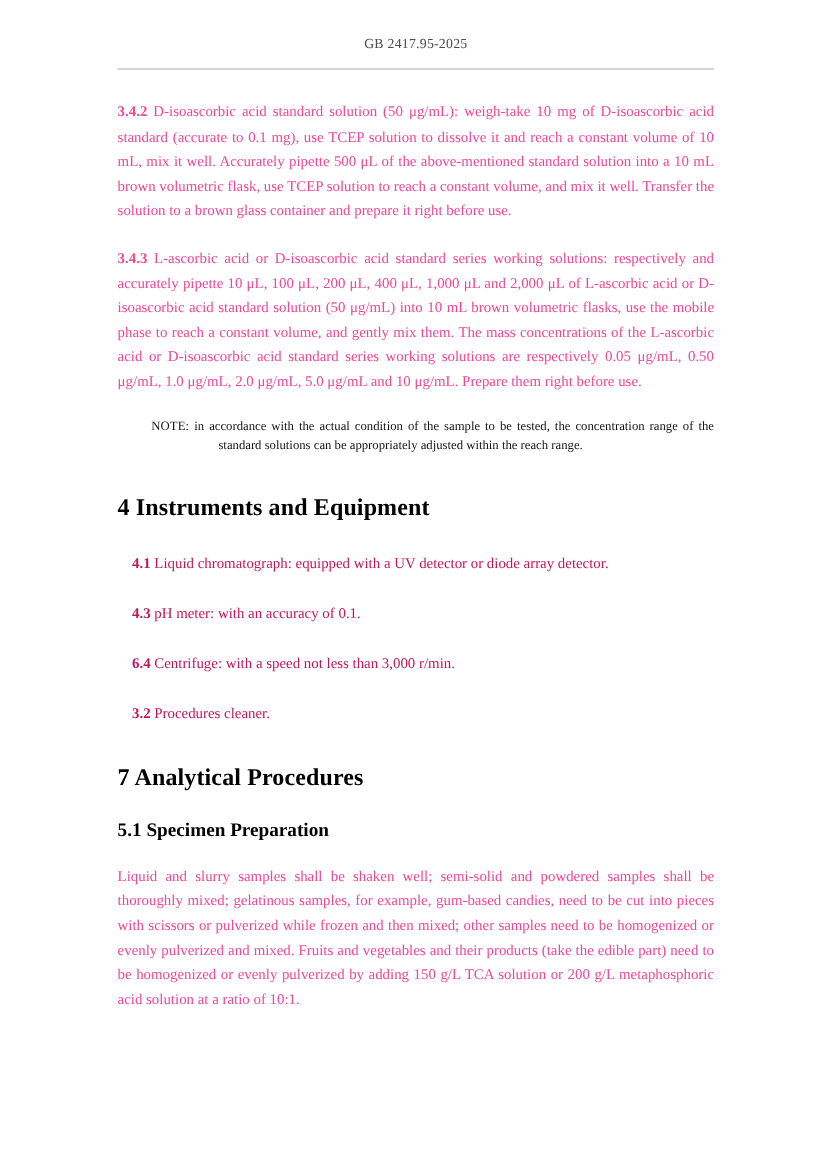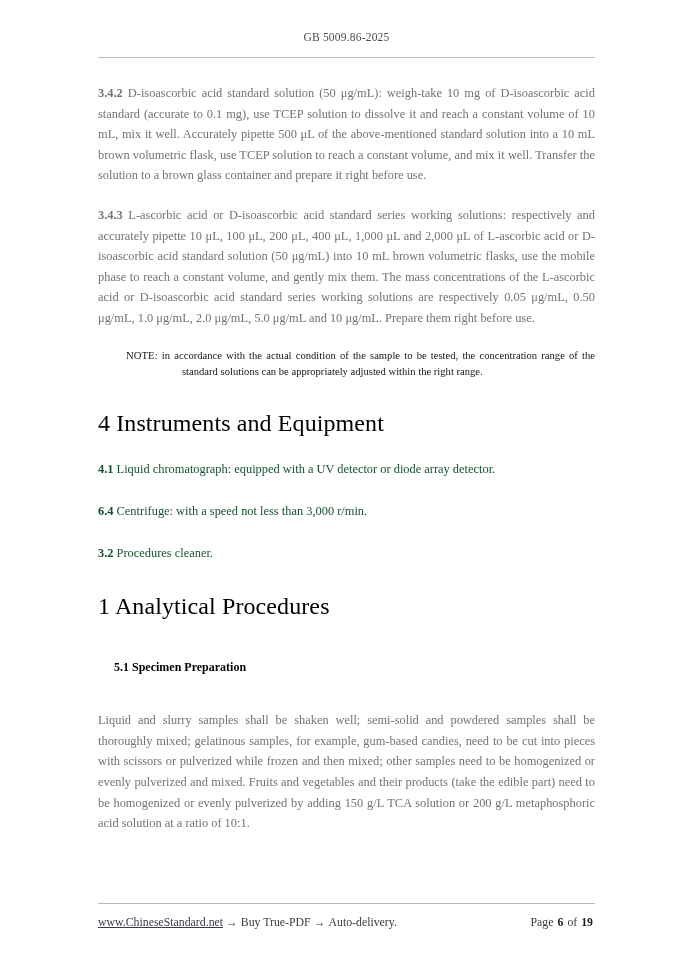--- a/index.html
+++ b/index.html
@@ -44,21 +44,21 @@
   
   .body-block {
     margin-top: 25px;
   }
   p.para {
     font-size: 12.4px;
     line-height: 20.6px;
     text-align: justify;
     text-justify: inter-word;
     margin: 0 0 19px 0;
-    color: #737373;
+    color: #ec4899;
   }
   p.para.tight {
     margin-bottom: 0;
     font-family: Liberation Serif, serif;
   }
   .num {
     font-weight: bold;
   }
 
   
@@ -71,44 +71,44 @@
     text-indent: -56px;
     color: #141414;
   }
   .note .note-label {
     font-weight: normal;
     letter-spacing: 0.1px;
   }
 
   
   h1.sec {
-    font-size: 24px;
-    font-weight: normal;
+    font-size: 20px;
+    font-weight: bold;
     margin: 31px 0 0 0;
     line-height: 24px;
     letter-spacing: 0.1px;
     color: #000000;
   }
   h2.subsec {
-    font-size: 12px;
+    font-size: 16px;
     font-weight: bold;
-    margin: 16px;
+    margin: 0;
     line-height: 18px;
     color: #000000;
   }
 
   .spacer-after-h1 { height: 24px; }
   .spacer-sm { height: 18px; }
 
   
   .item {
     font-size: 12.4px;
     line-height: 20.6px;
-    margin: 0 0 21px 0;
-    color: #14532d;
+    margin: 0 0 21px 12px;
+    color: #be185d;
   }
   .item:last-child { margin-bottom: 0; }
 
   
   .footer {
     position: absolute;
     left: 98px;
     top: 903px;
     width: 497px;
   }
@@ -140,56 +140,50 @@
   .footer-right b { font-weight: bold; color: #1d1d1d; }
   .pg-gap { display: inline-block; width: 4px; }
 </style>
 </head>
 <body>
 
 <div class="page">
 
   <div class="content">
 
-    <div class="running-head">GB 5009.86-2025</div>
+    <div class="running-head">GB 2417.95-2025</div>
     <div class="header-rule"></div>
 
     <div class="body-block">
 
       <p class="para"><span class="num">3.4.2</span><span> D-isoascorbic acid standard solution (50 μg/mL): weigh-take 10 mg of D-isoascorbic acid standard (accurate to 0.1 mg), use TCEP solution to dissolve it and reach a constant volume of 10 mL, mix it well. Accurately pipette 500 μL of the above-mentioned standard solution into a 10 mL brown volumetric flask, use TCEP solution to reach a constant volume, and mix it well. Transfer the solution to a brown glass container and prepare it right before use.</span></p>
 
       <p class="para"><span class="num">3.4.3</span><span> L-ascorbic acid or D-isoascorbic acid standard series working solutions: respectively and accurately pipette 10 μL, 100 μL, 200 μL, 400 μL, 1,000 μL and 2,000 μL of L-ascorbic acid or D-isoascorbic acid standard solution (50 μg/mL) into 10 mL brown volumetric flasks, use the mobile phase to reach a constant volume, and gently mix them. The mass concentrations of the L-ascorbic acid or D-isoascorbic acid standard series working solutions are respectively 0.05 μg/mL, 0.50 μg/mL, 1.0 μg/mL, 2.0 μg/mL, 5.0 μg/mL and 10 μg/mL. Prepare them right before use.</span></p>
 
-      <p class="note"><span class="note-label">NOTE:</span><span> in accordance with the actual condition of the sample to be tested, the concentration range of the standard solutions can be appropriately adjusted within the right range.</span></p>
+      <p class="note"><span class="note-label">NOTE:</span><span> in accordance with the actual condition of the sample to be tested, the concentration range of the standard solutions can be appropriately adjusted within the reach range.</span></p>
 
       <h1 class="sec">4 Instruments and Equipment</h1>
       <div class="spacer-after-h1"></div>
 
       <p class="item"><span class="num">4.1</span><span> Liquid chromatograph: equipped with a UV detector or diode array detector.</span></p>
 
 
+      <p class="item"><span class="num">4.3</span><span> pH meter: with an accuracy of 0.1.</span></p>
 
 
       <p class="item"><span class="num">6.4</span><span> Centrifuge: with a speed not less than 3,000 r/min.</span></p>
 
       <p class="item"><span class="num">3.2</span><span> Procedures cleaner.</span></p>
 
-      <h1 class="sec">1 Analytical Procedures</h1>
+      <h1 class="sec">7 Analytical Procedures</h1>
       <div class="spacer-after-h1"></div>
 
       <h2 class="subsec">5.1 Specimen Preparation</h2>
       <div class="spacer-sm"></div>
 
       <p class="para tight">Liquid and slurry samples shall be shaken well; semi-solid and powdered samples shall be thoroughly mixed; gelatinous samples, for example, gum-based candies, need to be cut into pieces with scissors or pulverized while frozen and then mixed; other samples need to be homogenized or evenly pulverized and mixed. Fruits and vegetables and their products (take the edible part) need to be homogenized or evenly pulverized by adding 150 g/L TCA solution or 200 g/L metaphosphoric acid solution at a ratio of 10:1.</p>
 
 
     </div>
   </div>
 
-  <div class="footer">
-    <div class="footer-rule"></div>
-    <div class="footer-row">
-      <div class="footer-left"><a class="footer-link" href="#">www.ChineseStandard.net</a><span class="arrow">→</span><span>Buy True-PDF</span><span class="arrow">→</span><span>Auto-delivery.</span></div>
-      <div class="footer-right"><span>Page</span><span class="pg-gap"></span><b>6</b><span class="pg-gap"></span><span>of</span><span class="pg-gap"></span><b>19</b></div>
-    </div>
-  </div>
 
 </div>
 
 </body></html>

